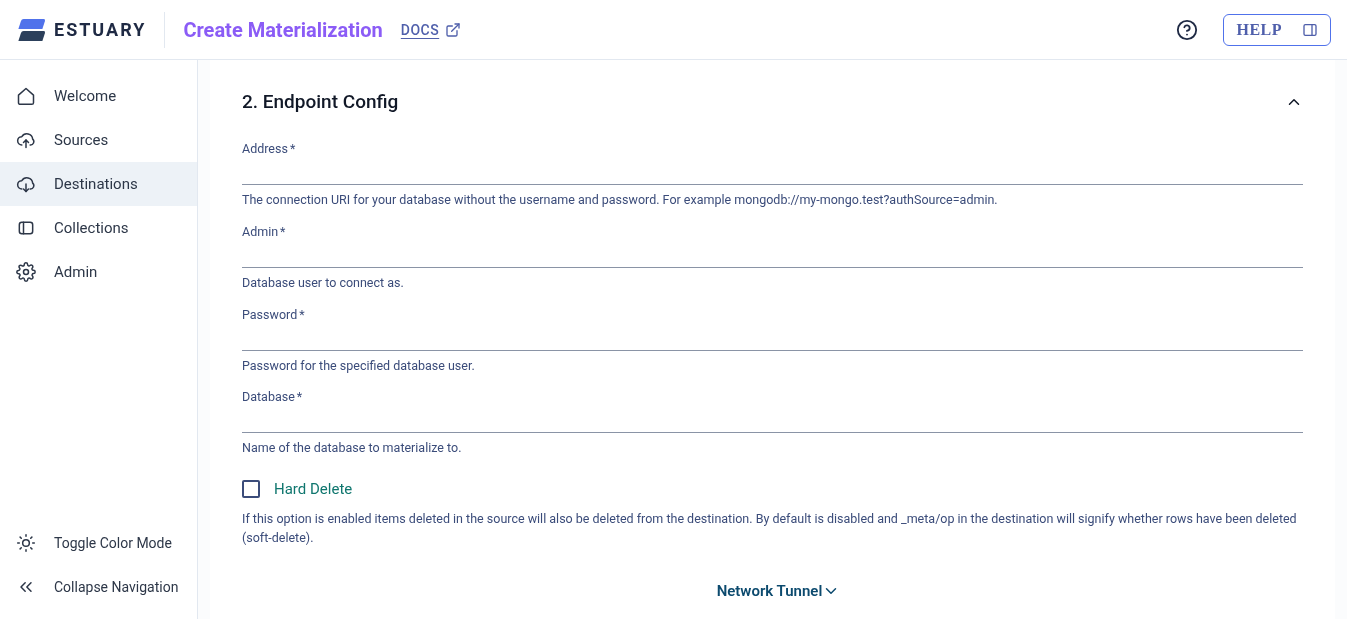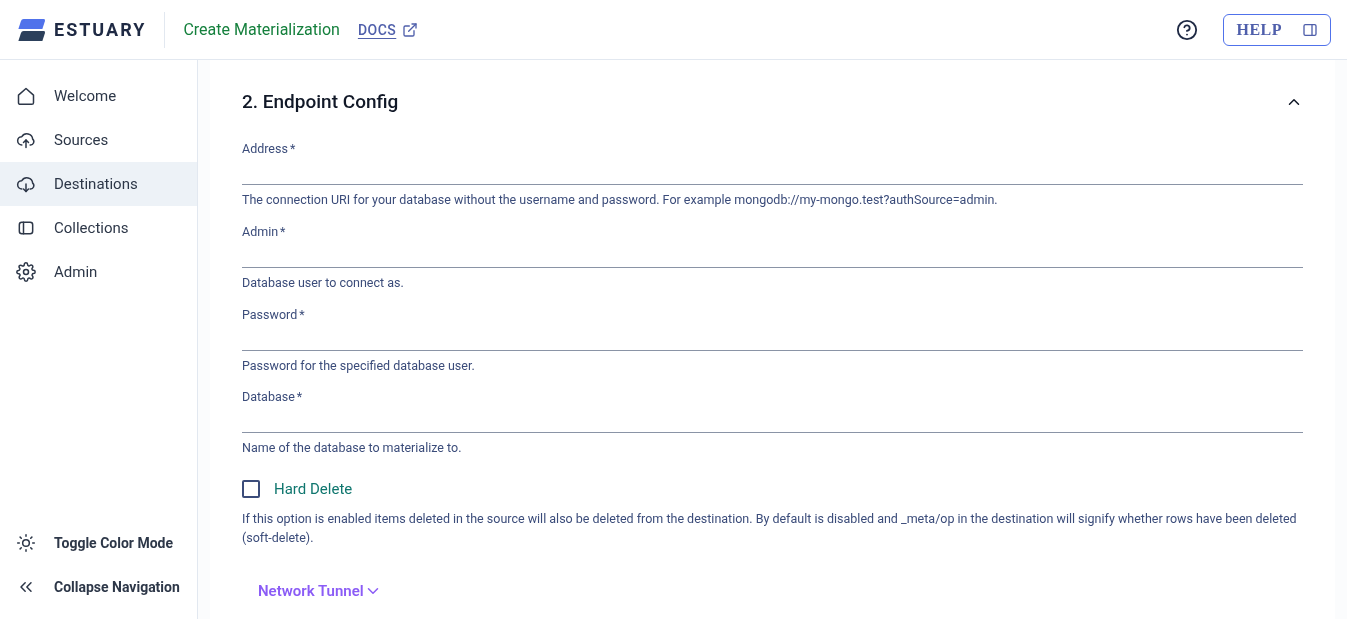--- a/index.html
+++ b/index.html
@@ -19,50 +19,50 @@
   html, body { margin:0; padding:0; height:100%; font-family: -apple-system, BlinkMacSystemFont, "Segoe UI", Roboto, "Helvetica Neue", Arial, sans-serif; color: var(--text-dark); background: var(--bg); }
   .app { display:flex; flex-direction:column; height:619px; width:1347px; overflow:hidden; }
   
   .header { height:60px; border-bottom:1px solid var(--border-light); display:flex; align-items:center; padding:0 16px 0 20px; gap:18px; }
   .logo-wrap { display:flex; align-items:center; gap:10px; padding-right:18px; border-right:1px solid var(--border-light); height:36px;justify-content:center; }
   .logo-mark { width:24px; height:24px; position:relative; }
   .logo-mark .bar1, .logo-mark .bar2 { position:absolute; left:0; width:24px; height:10px; border-radius:2px 2px 0 0; transform:skewX(-18deg); }
   .logo-mark .bar1 { top:1px; background: var(--brand-blue); }
   .logo-mark .bar2 { top:13px; background: var(--brand-dark); }
   .logo-text { font-weight:700; letter-spacing:2px; font-size:18px; color:#1f2a44; }
-  .page-title { font-size:16px; font-weight:400; color:#15803d; }
+  .page-title { font-size:20px; font-weight:700; color:#8b5cf6; }
   .docs-link { display:inline-flex; align-items:center; gap:6px; font-size:14px; font-weight:500; letter-spacing:0.5px; color: var(--link-blue); text-decoration:underline; text-underline-offset:3px; cursor:pointer; }
   .docs-link svg { width:16px; height:16px; }
   .header-spacer { flex:1; }
   .icon-btn { width:36px; height:36px; display:flex; align-items:center; justify-content:center; border-radius:6px; cursor:pointer; color:#1f2a44; }
   .help-btn { display:inline-flex; align-items:center; gap:20px; padding:6px 12px; border:1px solid var(--help-border); border-radius:6px; color: var(--link-blue); font-size:16px; font-weight:600; letter-spacing:0.5px; cursor:pointer;font-family:Liberation Serif, serif; }
   .help-btn svg { width:16px; height:16px; }
   
   .body { flex:1; display:flex; min-height:0; }
   .sidebar { width:198px; border-right:1px solid var(--border-light); display:flex; flex-direction:column; padding-top:14px; }
   .nav { flex:1; display:flex; flex-direction:column; }
   .nav-item { display:flex; align-items:center; gap:18px; padding:12px 16px; font-size:15px; color:#2d3748; cursor:pointer; }
   .nav-item.active { background: var(--sidebar-active); }
   .nav-item svg { width:20px; height:20px; stroke:#2d3748; flex-shrink:0; }
-  .sidebar-bottom { display:flex; flex-direction:column; padding-bottom:10px;font-weight:bold; }
+  .sidebar-bottom { display:flex; flex-direction:column; padding-bottom:10px; }
   .sidebar-bottom .nav-item { font-size:14px; }
   
   .main { flex:1; background: var(--main-bg); overflow-y:auto; }
   .panel { background:#fff; margin:0 12px; min-height:100%; padding:30px 32px 24px 32px; }
   .section-title { font-size:19px; font-weight:500; color:#111827; display:flex; align-items:center; justify-content:space-between; margin-bottom:28px; }
   .section-title svg { width:18px; height:18px; cursor:pointer; }
   .field { margin-bottom:14px; }
   .field-label { font-size:12.5px; color: var(--text-blue); margin-bottom:2px; }
   .field-label .req { margin-left:2px; }
   .field-input { width:100%; border:none; border-bottom:1px solid #8a94a6; background:transparent; font-size:14px; padding:6px 0 4px 0; outline:none; }
   .field-help { font-size:12.5px; color: var(--text-blue); margin-top:6px; line-height:1.5; }
   .checkbox-row { display:flex; align-items:center; gap:14px; margin-top:22px; margin-bottom:10px; }
   .checkbox { width:18px; height:18px; border:2px solid var(--text-blue); border-radius:2px; cursor:pointer; }
   .checkbox-label { font-size:15px; color:#0f766e; }
-  .sub-section { display:flex; align-items:center; justify-content:flex-start; padding:20px 4px 0 16px; font-size:15px; font-weight:600; color:#8b5cf6; cursor:pointer; margin-top:14px; }
+  .sub-section { display:flex; align-items:center; justify-content:center; padding:20px 4px 0 16px; font-size:15px; font-weight:600; color:#0c4a6e; cursor:pointer; margin-top:14px; }
   .sub-section svg { width:18px; height:18px; }
 </style>
 </head>
 <body>
 
 <div class="app">
 
   <div class="header">
     <div class="logo-wrap">
       <div class="logo-mark">

